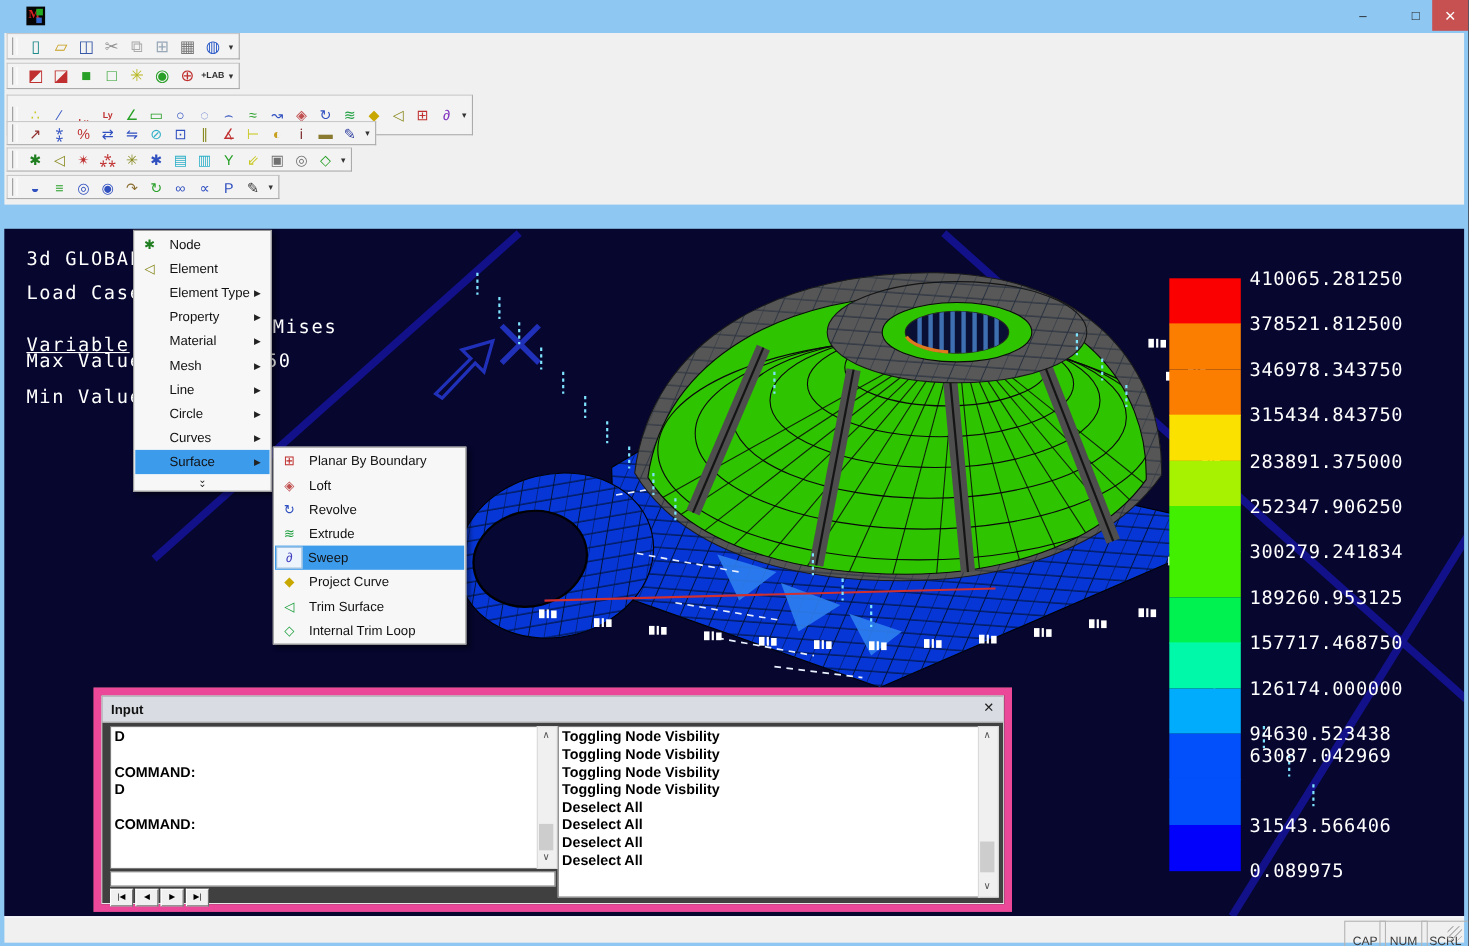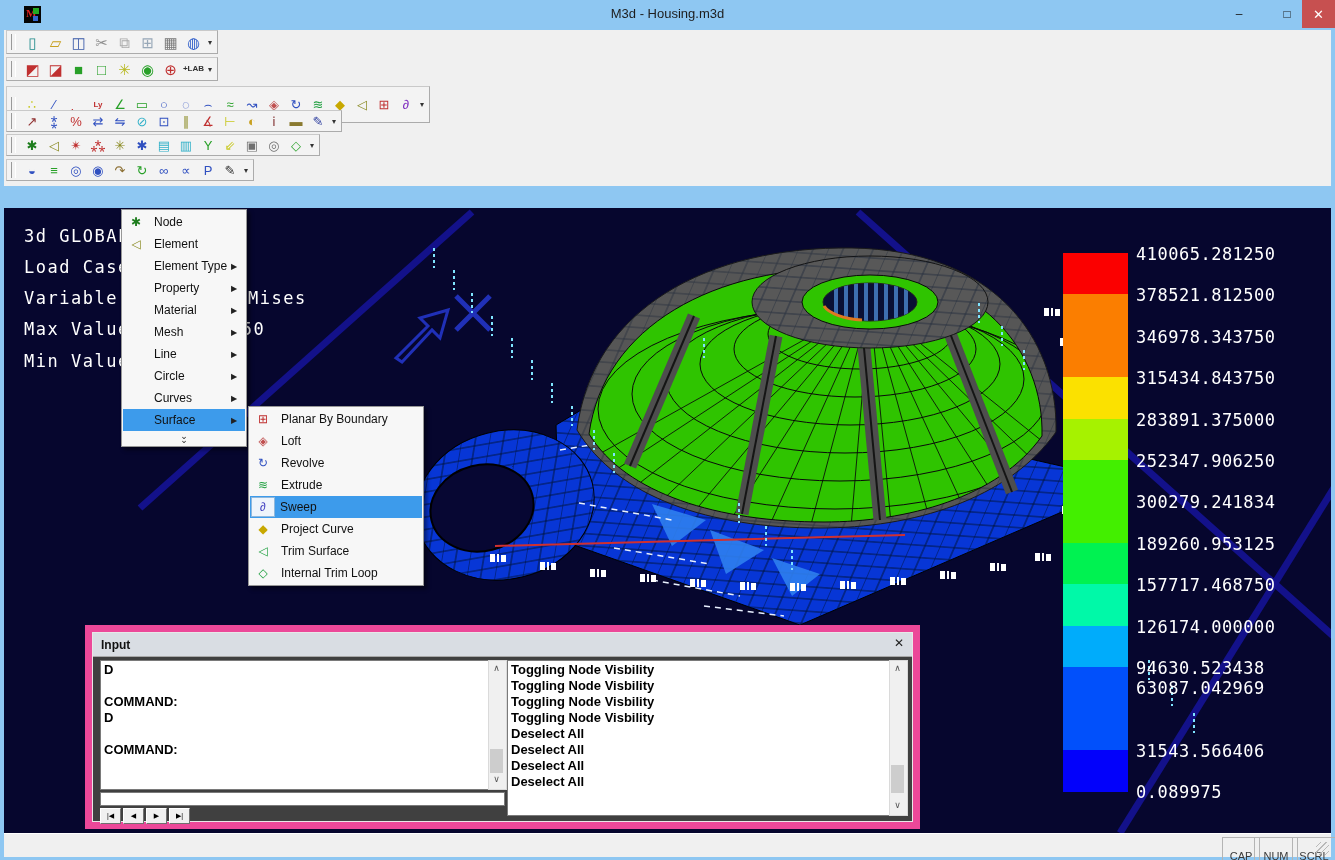--- a/index.html
+++ b/index.html
@@ -80,21 +80,20 @@
 <body>
 
 <div class="window">
 
   <div class="titlebar">
     <div class="app-icon">
         <span>M</span>
         <i></i>
         <b></b>
       </div>
-    <div class="title-text">M3d - Housing.m3d</div>
     <div class="cap-btn btn-min">–</div>
     <div class="cap-btn btn-max">□</div>
     <div class="cap-btn btn-close">✕</div>
   </div>
 
   <div class="toolbar-zone" id="toolbars">
       <div class="tb-row" style="top: 0px; height: 27px;"><div class="tb-group">
           <div class="tb-grip"></div>
           <span class="tb-icon" style="color: rgb(31, 138, 138);">▯</span>
           <span class="tb-icon" style="color: rgb(200, 160, 32);">▱</span>
@@ -414,21 +413,21 @@
         </g>
         <g fill="#fff">
           <rect x="330" y="348" width="5" height="8"></rect>
           <rect x="337" y="348" width="2" height="8"></rect>
           <rect x="341" y="349" width="5" height="7"></rect>
         </g>
       </svg>
     <div id="vp-labels">
         <div class="vp-label" style="left: 20px; top: 18px;">3d GLOBAL</div>
         <div class="vp-label" style="left: 20px; top: 49px;">Load Case</div>
-        <div class="vp-label" style="left: 20px; top: 80px;">Variable</div>
+        <div class="vp-label" style="left: 20px; top: 96px; text-decoration: underline;">Variable</div>
         <div class="vp-label" style="left: 20px; top: 111px;">Max Value</div>
         <div class="vp-label" style="left: 20px; top: 143px;">Min Value</div>
         <div class="vp-label" style="left: 244px; top: 80px;">Mises</div>
         <div class="vp-label" style="left: 226px; top: 111px;">250</div>
       </div>
     <div id="legend">
         <div class="legend-band" style="left: 1059px; top: 45px; height: 41.9px; background: rgb(251, 0, 0);"></div>
         <div class="legend-band" style="left: 1059px; top: 86.4px; height: 41.9px; background: rgb(251, 126, 0);"></div>
         <div class="legend-band" style="left: 1059px; top: 127.8px; height: 41.9px; background: rgb(251, 126, 0);"></div>
         <div class="legend-band" style="left: 1059px; top: 169.2px; height: 41.9px; background: rgb(251, 225, 0);"></div>

